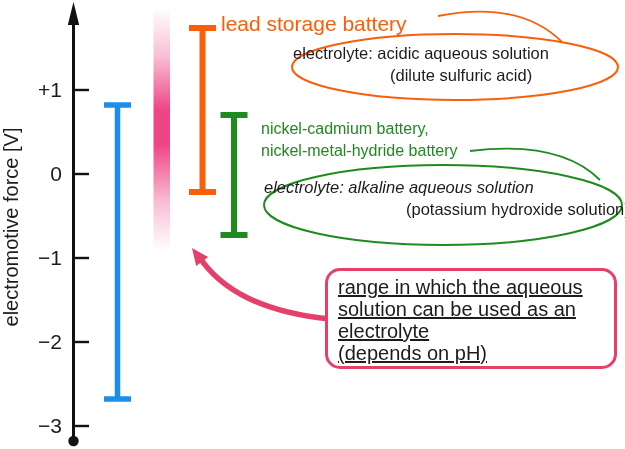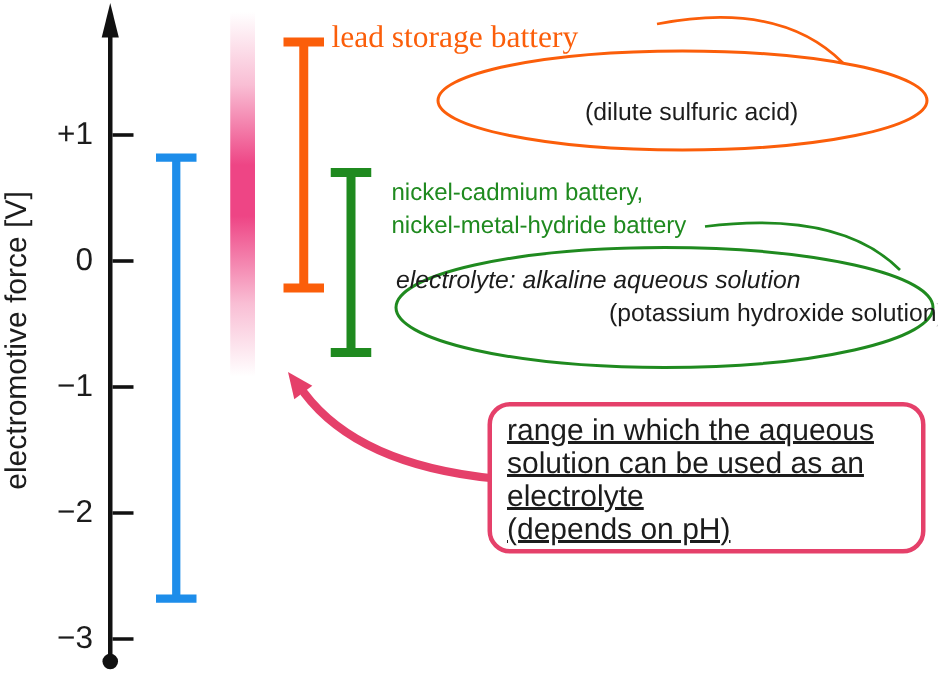--- a/index.html
+++ b/index.html
@@ -33,21 +33,21 @@
   .aq-end{stop-color:var(--aqueous_pink);stop-opacity:0;}
   .aq-soft{stop-color:var(--aqueous_pink);stop-opacity:0.35;}
   .aq-mid{stop-color:var(--aqueous_pink);stop-opacity:1;}
 
   
   .callout-arrow-path{fill:none;stroke:var(--callout_pink);stroke-width:5.5;stroke-linecap:round;}
   .callout-arrow-head{fill:var(--callout_pink);}
 
   
   .battery-label{font-size:21px;line-height:22px;}
-  .battery-label.lead{left:221px;top:13px;color:var(--lead_orange);font-family:Liberation Serif, serif;}
+  .battery-label.lead{left:221px;top:13px;color:var(--lead_orange);}
   .battery-label.nickel{left:261px;top:118px;color:var(--nickel_green);font-size:16px;}
   .battery-label.lithium{left:126px;top:326px;color:var(--lithium_blue);}
   .note{font-size:16.5px;line-height:20px;}
   .note.o1{left:293px;top:43px;}
   .note.o2{left:390px;top:65px;}
   .note.g1{left:264px;top:177px;font-style:italic;}
   .note.g2{left:406px;top:199px;}
 
   
   .callout-box{position:absolute;left:325px;top:268px;width:292px;height:101px;
@@ -119,20 +119,21 @@
   <div class="txt tick-label" style="top:79px">+1</div>
   <div class="txt tick-label" style="top:163px">0</div>
   <div class="txt tick-label" style="top:247px">−1</div>
   <div class="txt tick-label" style="top:331px">−2</div>
   <div class="txt tick-label" style="top:415px">−3</div>
 
   <div class="txt battery-label lead">lead storage battery</div>
   <div class="txt battery-label nickel">nickel-cadmium battery,
 nickel-metal-hydride battery</div>
 
+  <div class="txt note o1">electrolyte: acidic aqueous solution</div>
   <div class="txt note o2">(dilute sulfuric acid)</div>
   <div class="txt note g1">electrolyte: alkaline aqueous solution</div>
   <div class="txt note g2">(potassium hydroxide solution)</div>
 
   <div class="callout-box"></div>
   <div class="txt callout-text">range in which the aqueous
 solution can be used as an
 electrolyte
 (depends on pH)</div>
 

